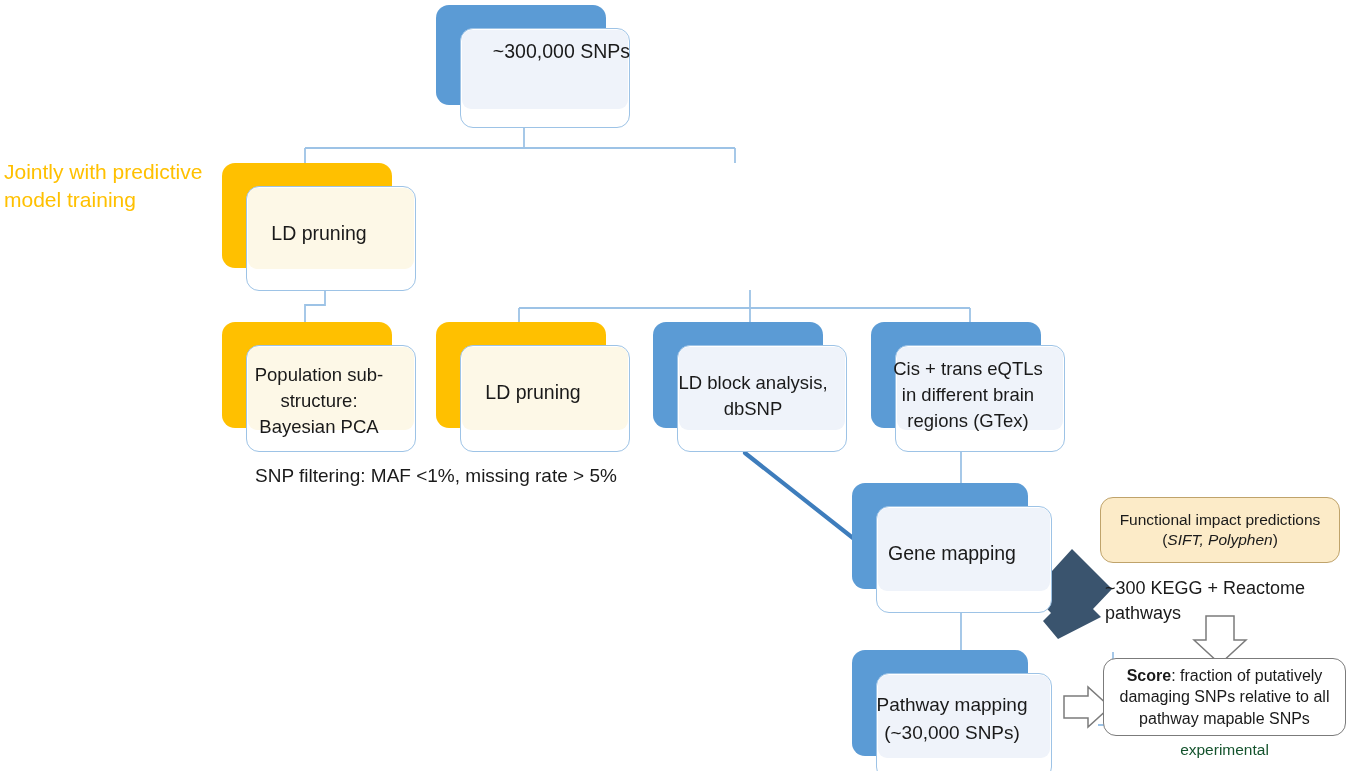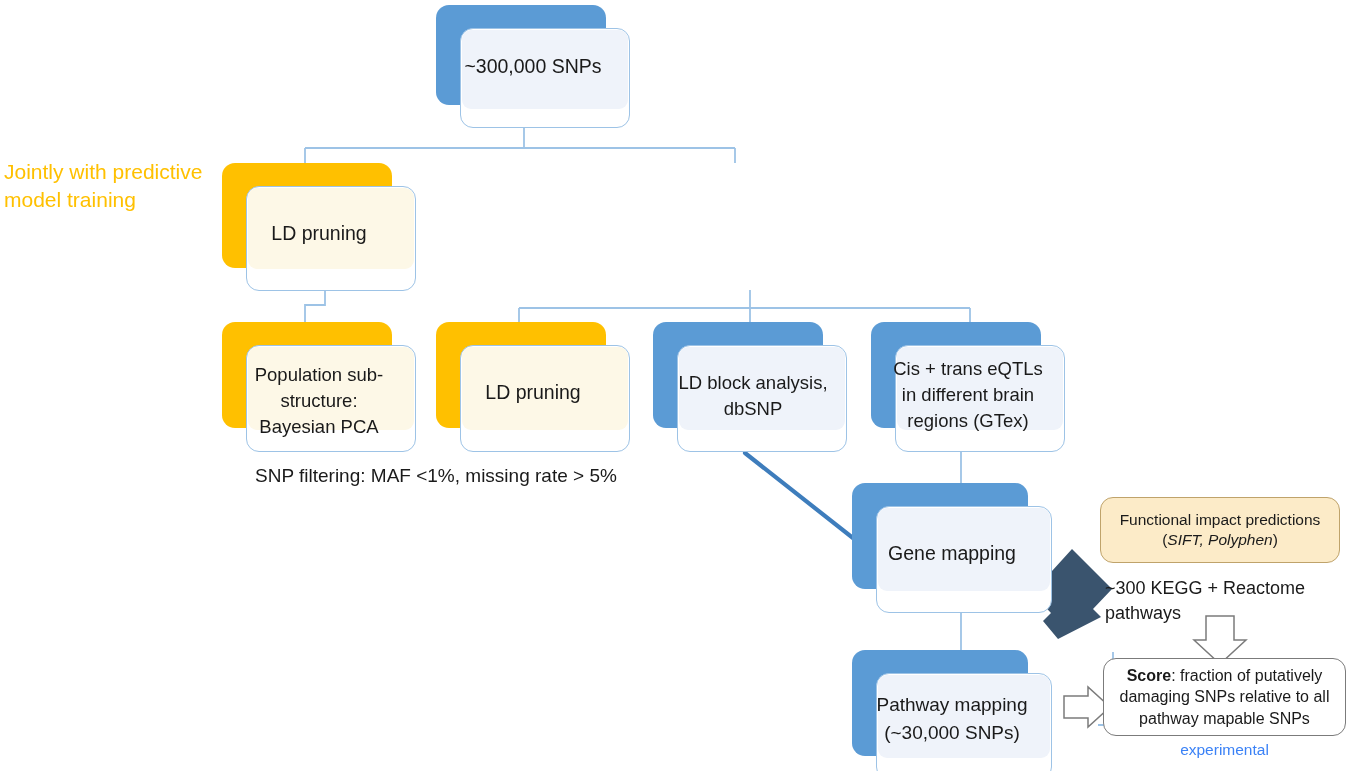--- a/index.html
+++ b/index.html
@@ -108,21 +108,21 @@
   }
   .freetext.filter {
     font-size: 19px;
     line-height: 24px;
   }
   .freetext.kegg {
     font-size: 18px;
     line-height: 25px;
   }
   .freetext.exp {
-    color: #3b82f6;
+    color: #14532d;
     font-size: 15.5px;
     text-align: center;
   }
 </style>
 </head>
 <body>
 
 <div id="canvas">
 
   <svg id="wires" viewBox="0 0 1350 771" xmlns="http://www.w3.org/2000/svg">
@@ -161,21 +161,21 @@
 
     <g fill="#ffffff" stroke="#7B7B7B" stroke-width="1.5">
       <path d="M1064,696 L1088,696 L1088,687 L1110,707 L1088,727 L1088,718 L1064,718 Z"></path>
     </g>
   </svg>
 
   <div class="card blue" style="left:436px; top:5px; width:194px; height:123px;">
     <div class="shadow" style="width:170px; height:100px;"></div>
     <div class="body" style="left:24px; top:23px; width:170px; height:100px;"></div>
     <div class="inner" style="left:26px; top:25px; width:166px; height:79px;"></div>
-    <div class="label" style="top:49px;">~300,000 SNPs</div>
+    <div class="label" style="top:34px;text-align:right;">~300,000 SNPs</div>
   </div>
 
   <div class="card gold" style="left:222px; top:163px; width:194px; height:128px;">
     <div class="shadow" style="width:170px; height:105px;"></div>
     <div class="body" style="left:24px; top:23px; width:170px; height:105px;"></div>
     <div class="inner" style="left:26px; top:25px; width:166px; height:81px;"></div>
     <div class="label" style="top:58px;">LD pruning</div>
   </div>
 
 

